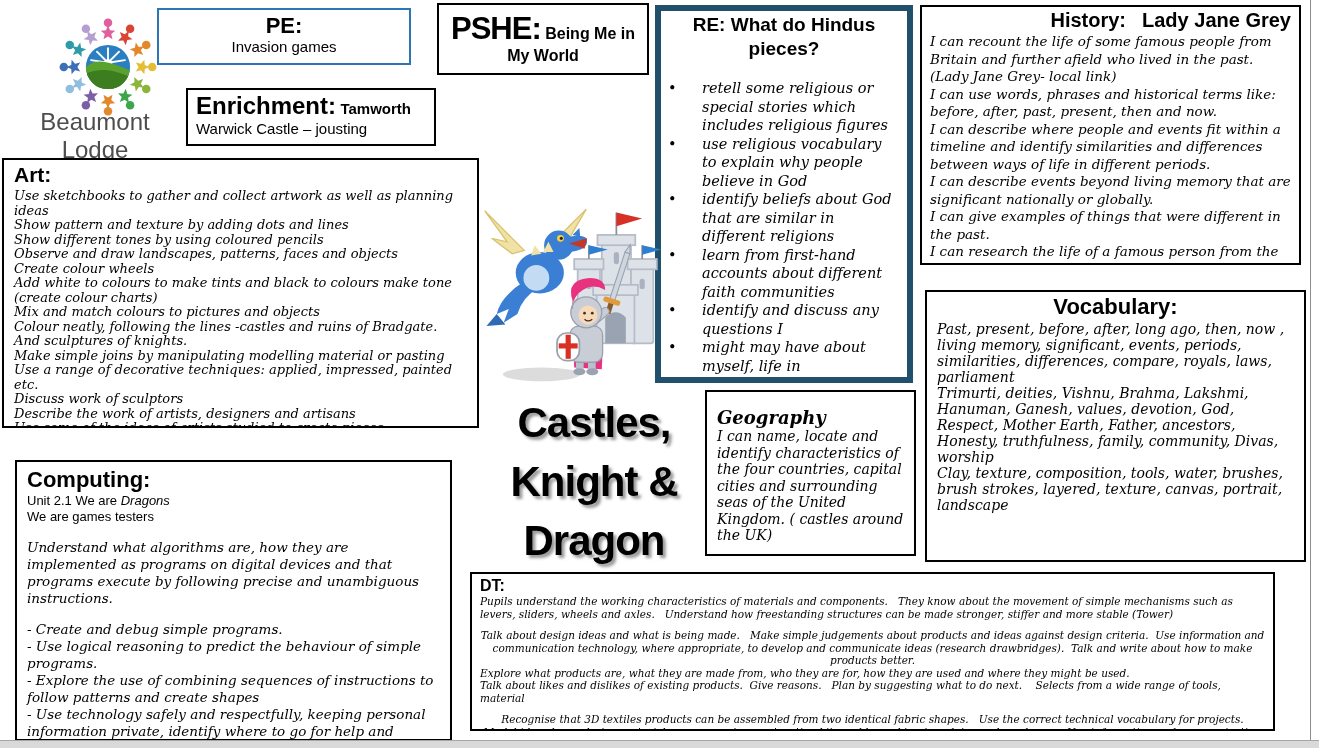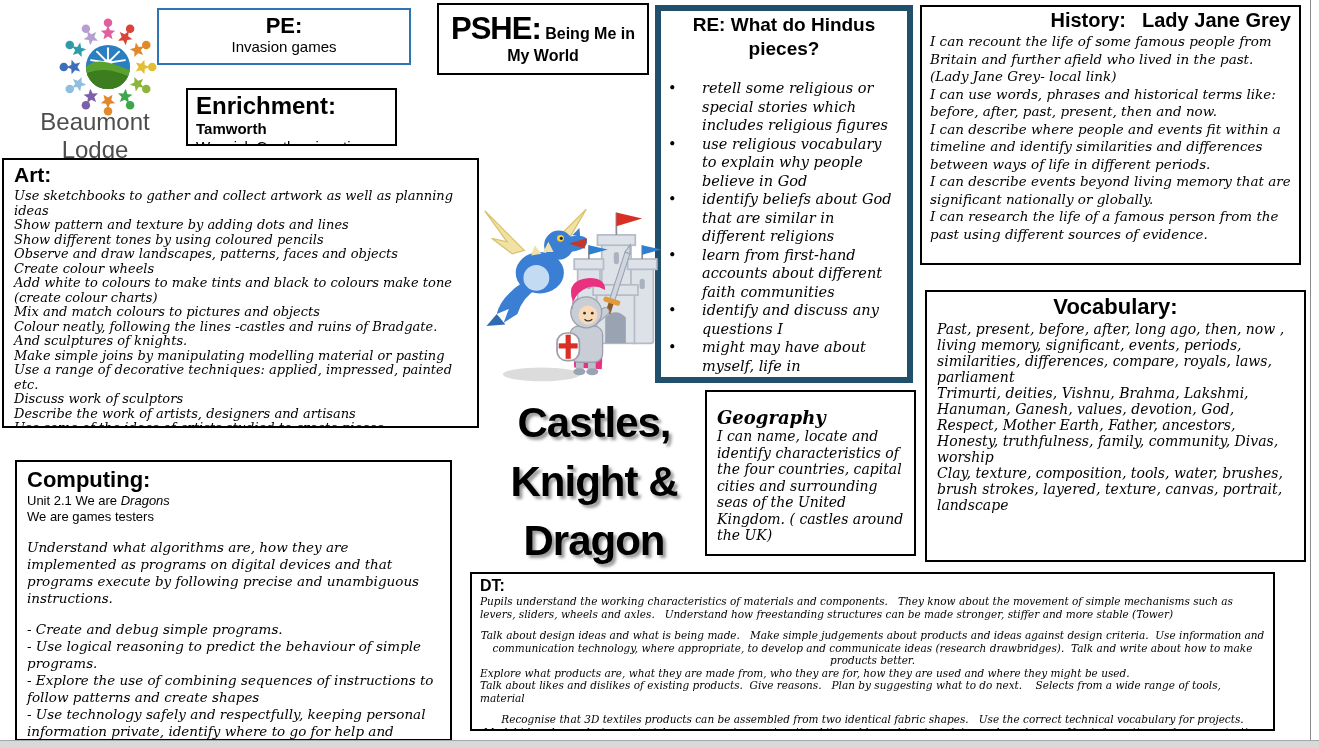--- a/index.html
+++ b/index.html
@@ -14,21 +14,21 @@
 
   
   .pe-box { left: 157px; top: 8px; width: 254px; height: 57px; border-color: #2e75b6; text-align: center; padding-top: 4px; }
   .pe-box .t { font-size: 22px; font-weight: bold; line-height: 24px; }
   .pe-box .b { font-size: 15px; }
 
   .pshe-box { left: 437px; top: 3px; width: 212px; height: 72px; text-align: center; padding-top: 6px; }
   .pshe-box .big { font-size: 31px; font-weight: bold; letter-spacing: -1px; }
   .pshe-box .small { font-size: 16px; font-weight: bold; }
 
-  .enrichment-box { left: 186px; top: 88px; width: 211px; height: 58px; padding: 2px 8px; }
+  .enrichment-box { left: 186px; top: 88px; width: 250px; height: 58px; padding: 2px 8px; }
   .enrichment-box .t { font-size: 24px; font-weight: bold; }
   .enrichment-box .suffix { font-size: 15px; font-weight: bold; }
   .enrichment-box .b { font-size: 15px; }
 
   .re-box { left: 655px; top: 5px; width: 258px; height: 378px; border: 6px solid #20506b; padding: 2px 7px; }
   .re-box .title { text-align: center; font-size: 19px; font-weight: bold; line-height: 24px; margin-bottom: 18px; }
   .re-bullet { display: flex; font-size: 14.5px; line-height: 18.5px; }
   .re-bullet .dot { width: 14px; flex: 0 0 14px; font-style: normal; }
   .re-bullet .txt { flex: 1; padding-left: 20px; }
   .re-trailing { font-size: 14.5px; line-height: 18.5px; }
@@ -220,20 +220,21 @@
 
   <div class="box history-box">
     <div class="title">
       <span>History:</span><span class="gap"></span><span>Lady Jane Grey</span>
     </div>
     <div class="cursive">
       <p>I can recount the life of some famous people from Britain and further afield who lived in the past.(Lady Jane Grey- local link)</p>
       <p>I can use words, phrases and historical terms like: before, after, past, present, then and now.</p>
       <p>I can describe where people and events fit within a timeline and identify similarities and differences between ways of life in different periods.</p>
       <p>I can describe events beyond living memory that are significant nationally or globally.</p>
+      <p>I can give examples of things that were different in the past.</p>
       <p>I can research the life of a famous person from the past using different sources of evidence.</p>
 
     </div>
   </div>
 
   <div class="box art-box">
     <div class="title">Art:</div>
     <div class="cursive">
       <p>Use sketchbooks to gather and collect artwork as well as planning ideas</p>
       <p>Show pattern and texture by adding dots and lines</p>

